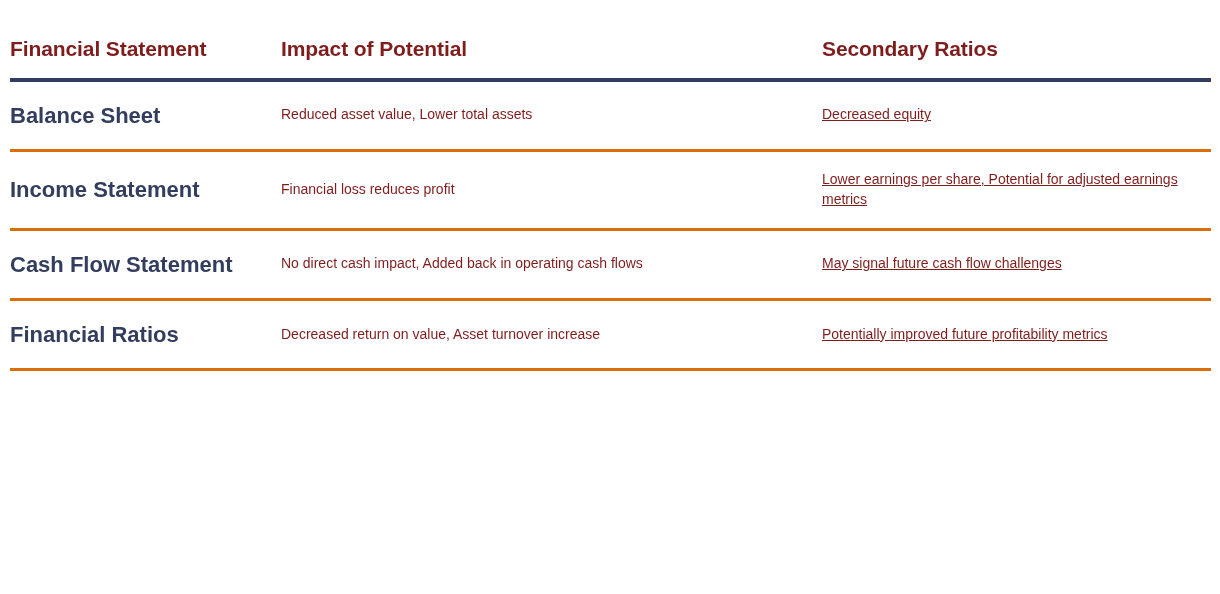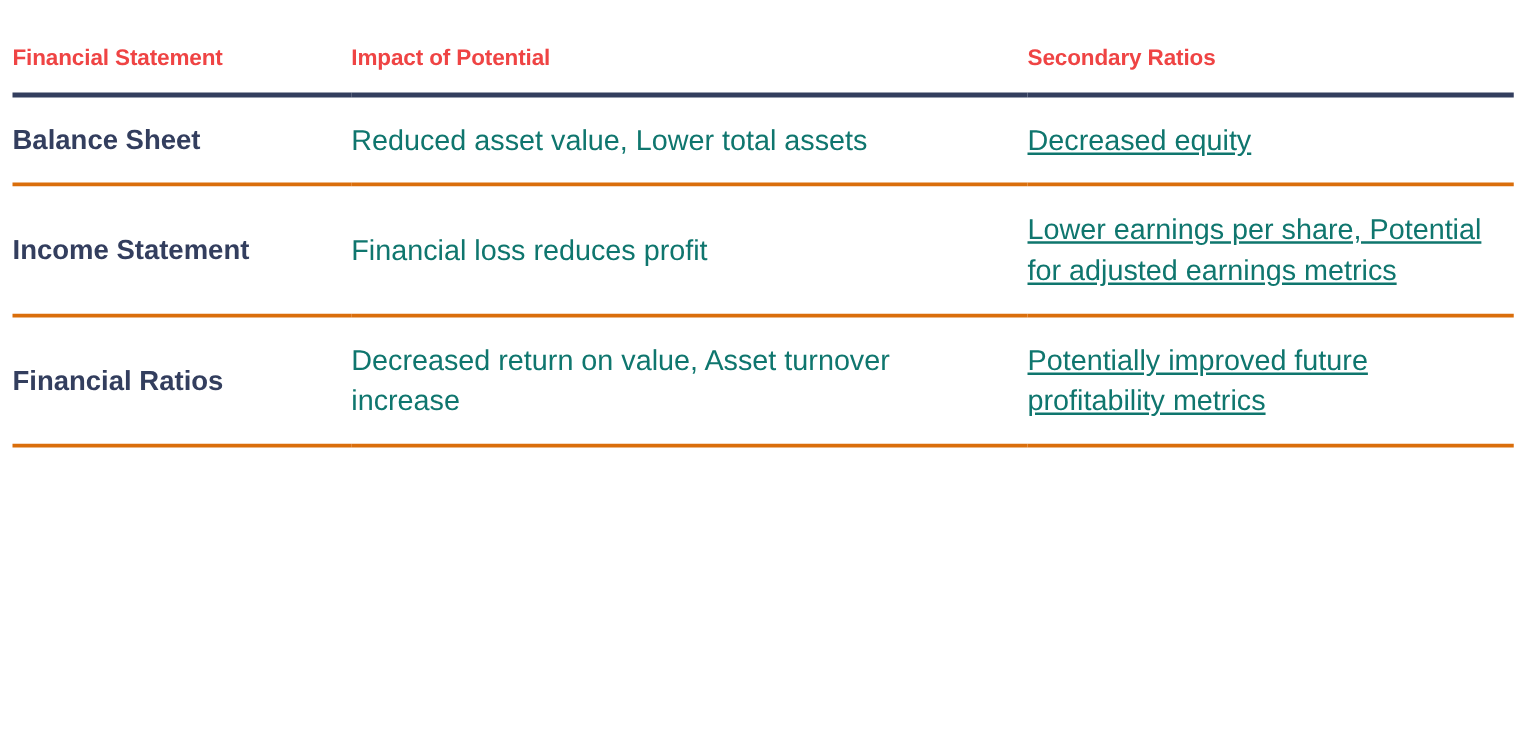--- a/index.html
+++ b/index.html
@@ -33,38 +33,38 @@
     table-layout: fixed;
   }
 
   col.c1 { width: 271px; }
   col.c2 { width: 541px; }
   col.c3 { width: 389px; }
 
   thead th {
     text-align: left;
     vertical-align: bottom;
-    font-size: 18px;
+    font-size: 21px;
     font-weight: bold;
     line-height: 1.42;
-    color: #ef4444;
+    color: #7f1d1d;
     padding: 0 14px 14px 0;
     border-bottom: 4px solid #333E5E;
     letter-spacing: -0.1px;
   }
   thead th.col-head-2,
   thead th.col-head-3 {
     padding-left: 0;
   }
 
   tbody td {
     vertical-align: middle;
-    font-size: 23px;
+    font-size: 14px;
     line-height: 1.42;
-    color: #0f766e;
+    color: #7f1d1d;
     padding: 18px 22px 18px 0;
     border-bottom: 3px solid #DA6E0B;
     font-weight: normal;
   }
 
   tbody td.rowhead {
     font-weight: bold;
     color: #333E5E;
     font-size: 22px;
     padding-right: 18px;
@@ -120,20 +120,31 @@
           <span>Income Statement</span>
         </td>
         <td class="cell-impact">
           <span>Financial loss reduces profit</span>
         </td>
         <td class="cell-secondary">
           <span>Lower earnings per share, Potential for adjusted earnings metrics</span>
         </td>
       </tr>
 
+      <tr>
+        <td class="rowhead">
+          <span>Cash Flow Statement</span>
+        </td>
+        <td class="cell-impact">
+          <span>No direct cash impact, Added back in operating cash flows</span>
+        </td>
+        <td class="cell-secondary">
+          <span>May signal future cash flow challenges</span>
+        </td>
+      </tr>
 
       <tr>
         <td class="rowhead">
           <span>Financial Ratios</span>
         </td>
         <td class="cell-impact">
           <span>Decreased return on value, Asset turnover increase</span>
         </td>
         <td class="cell-secondary">
           <span>Potentially improved future profitability metrics</span>

